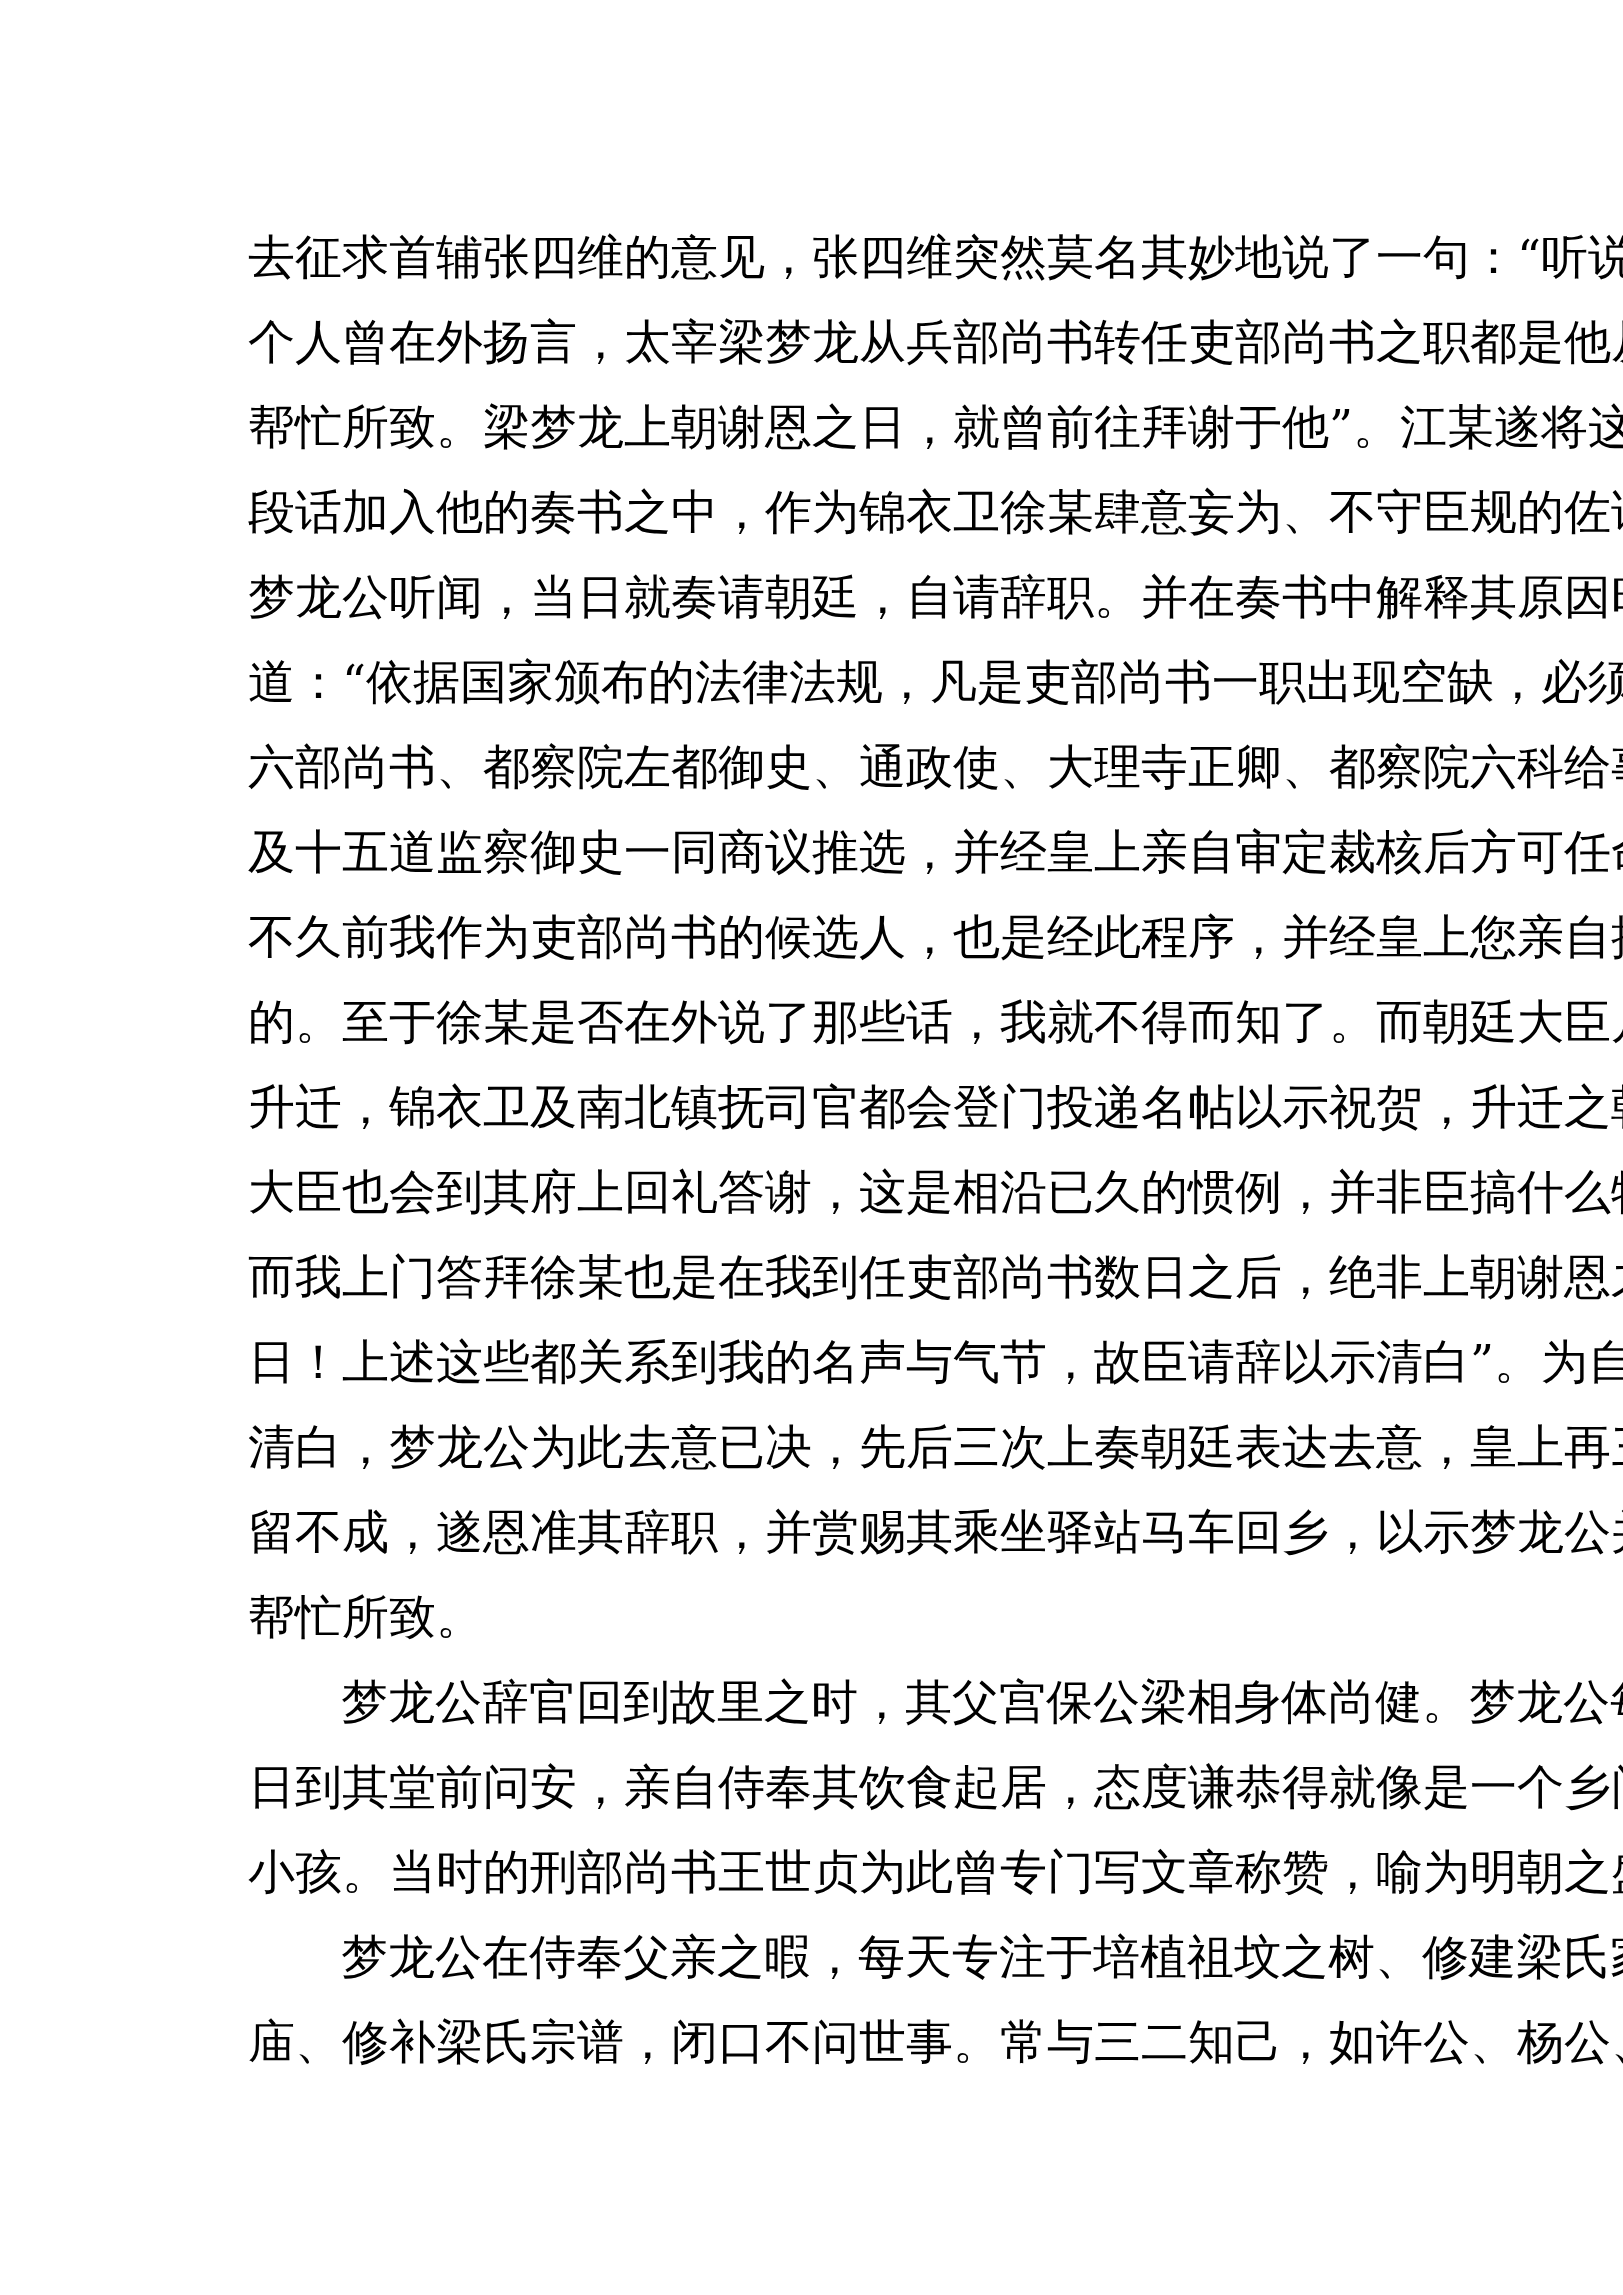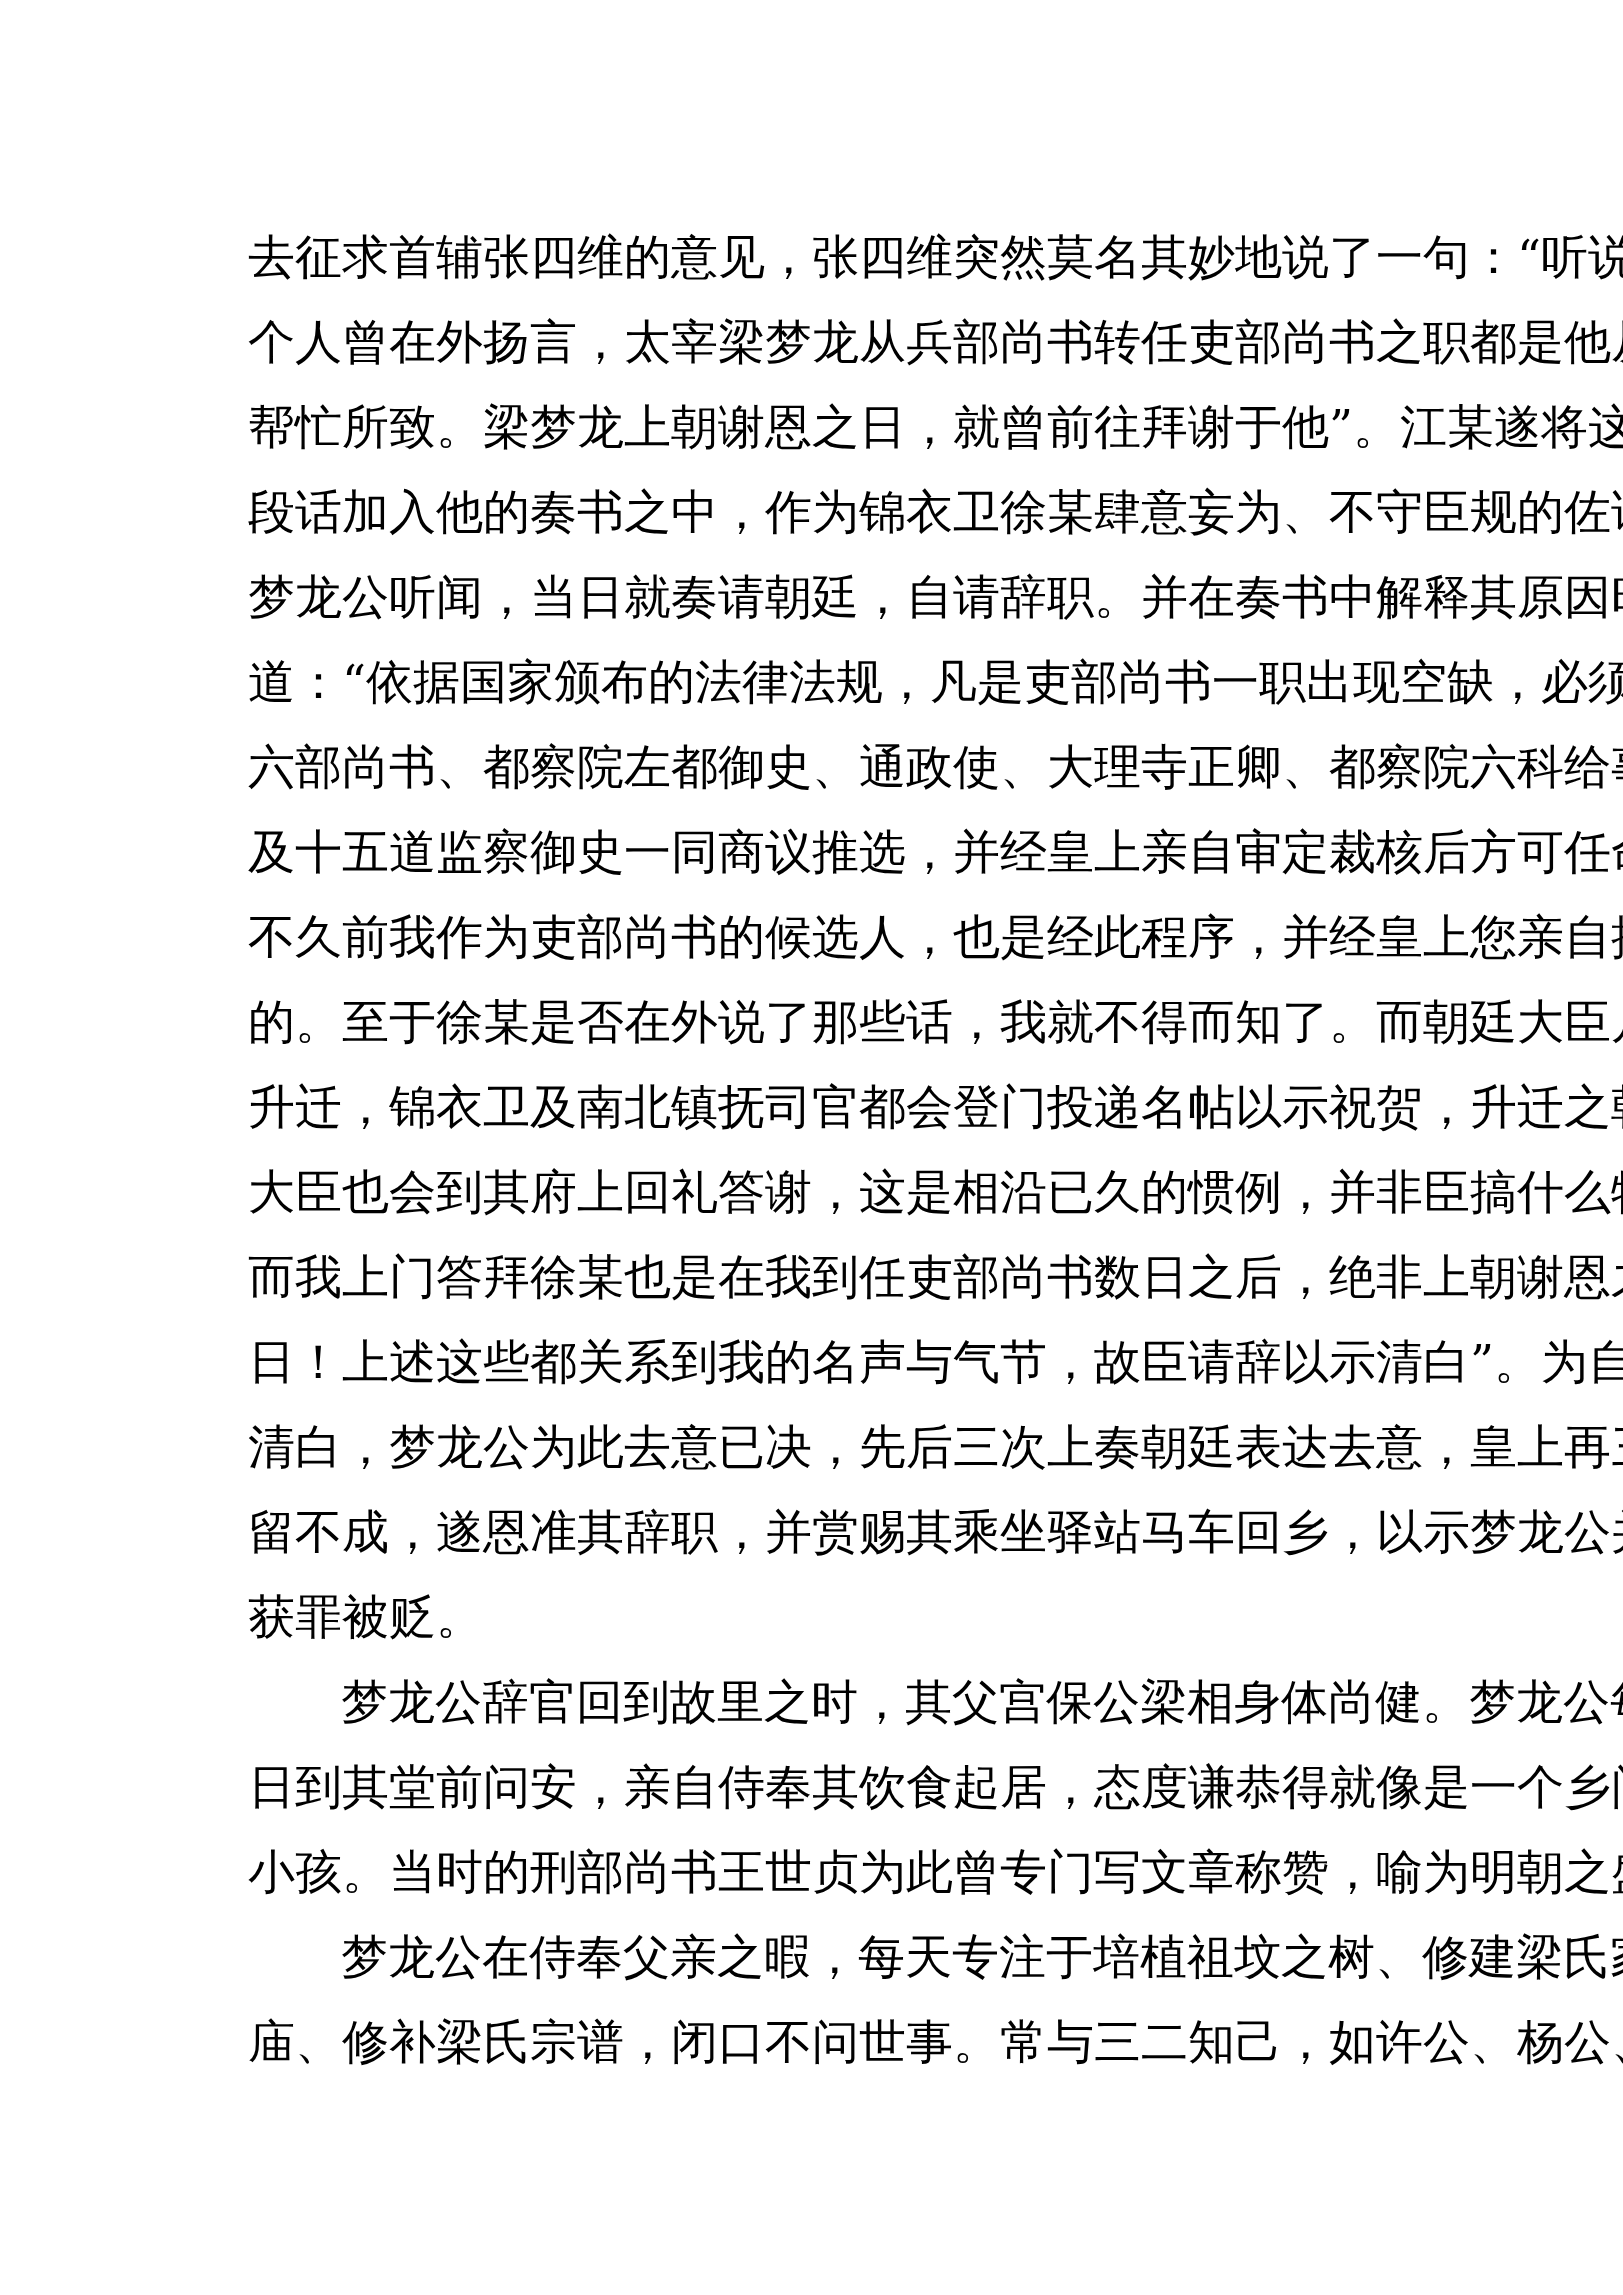--- a/index.html
+++ b/index.html
@@ -32,21 +32,21 @@
     <span class="line">六部尚书、都察院左都御史、通政使、大理寺正卿、都察院六科给事中</span>
     <span class="line">及十五道监察御史一同商议推选，并经皇上亲自审定裁核后方可任命。</span>
     <span class="line">不久前我作为吏部尚书的候选人，也是经此程序，并经皇上您亲自批准</span>
     <span class="line">的。至于徐某是否在外说了那些话，我就不得而知了。而朝廷大臣凡有</span>
     <span class="line">升迁，锦衣卫及南北镇抚司官都会登门投递名帖以示祝贺，升迁之朝廷</span>
     <span class="line">大臣也会到其府上回礼答谢，这是相沿已久的惯例，并非臣搞什么特殊。</span>
     <span class="line">而我上门答拜徐某也是在我到任吏部尚书数日之后，绝非上朝谢恩之</span>
     <span class="line">日！上述这些都关系到我的名声与气节，故臣请辞以示清白”。为自证</span>
     <span class="line">清白，梦龙公为此去意已决，先后三次上奏朝廷表达去意，皇上再三挽</span>
     <span class="line">留不成，遂恩准其辞职，并赏赐其乘坐驿站马车回乡，以示梦龙公并非</span>
-    <span class="line last">获罪被贬。</span>
+    <span class="line last">帮忙所致。</span>
 
     <span class="line indent">梦龙公辞官回到故里之时，其父宫保公梁相身体尚健。梦龙公每</span>
     <span class="line">日到其堂前问安，亲自侍奉其饮食起居，态度谦恭得就像是一个乡间的</span>
     <span class="line">小孩。当时的刑部尚书王世贞为此曾专门写文章称赞，喻为明朝之盛事。</span>
 
     <span class="line indent">梦龙公在侍奉父亲之暇，每天专注于培植祖坟之树、修建梁氏家</span>
     <span class="line">庙、修补梁氏宗谱，闭口不问世事。常与三二知己，如许公、杨公、吴</span>
   </div>
 </div>
 

